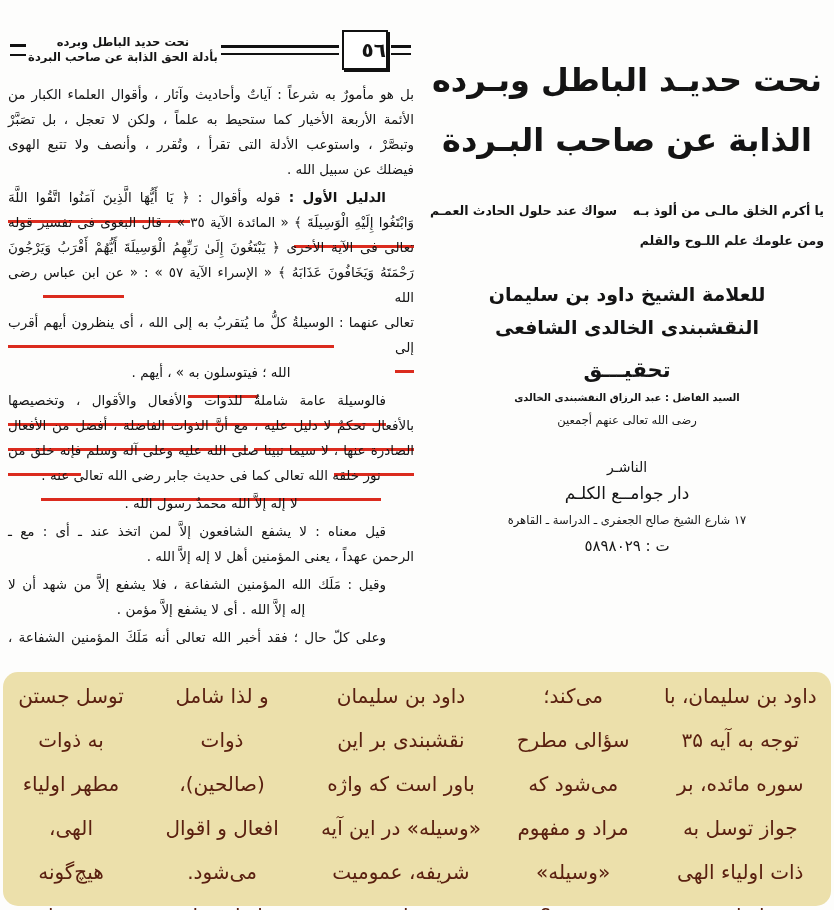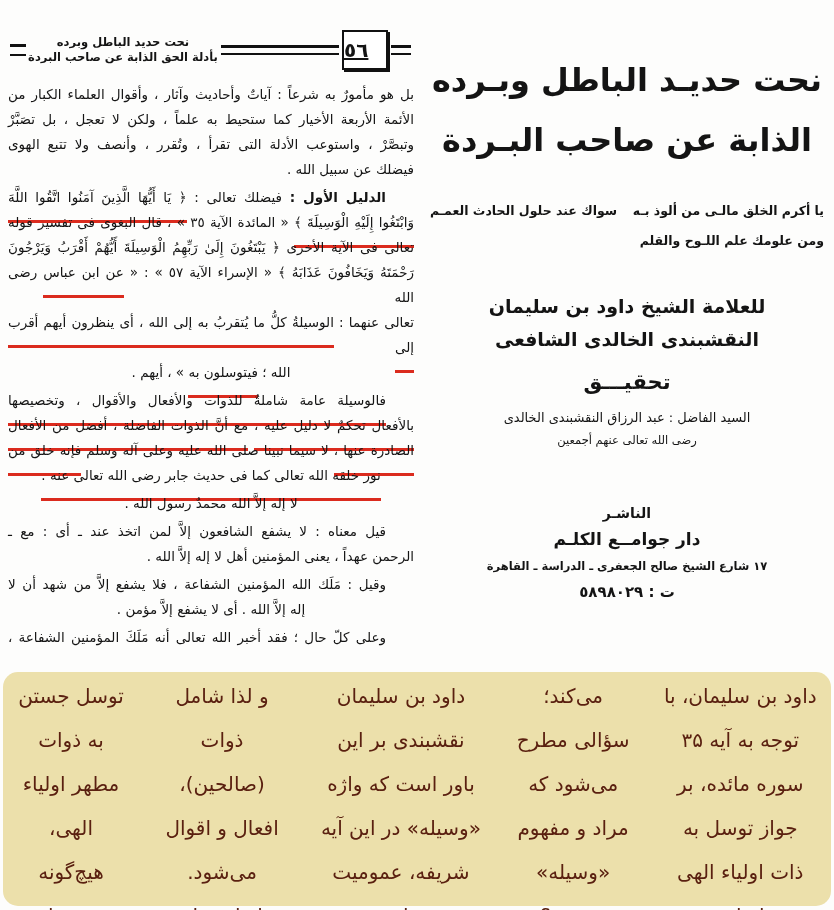--- a/index.html
+++ b/index.html
@@ -11,41 +11,41 @@
   }
   
   .left-page{position:absolute;left:8px;top:30px;width:406px;direction:rtl;}
   .lp-header{display:flex;flex-direction:row-reverse;align-items:center;direction:ltr;}
   .end-mark{width:16px;height:7px;border-top:3px solid #111;border-bottom:2px solid #111;margin:0 2px;}
   .run-title{width:190px;text-align:center;font-weight:bold;font-size:11.5px;line-height:15px;direction:rtl;flex:none;}
   .hrule{flex:1;height:5px;border-top:3px solid #111;border-bottom:2px solid #111;margin:0 3px;}
   .hrule.stub{flex:none;width:20px;}
   .pagenum-box{
     flex:none;width:42px;height:36px;border:2px solid #111;background:#fff;
-    box-shadow:2px 2px 0 #111;display:flex;align-items:center;justify-content:flex-start;
-    font-weight:bold;font-size:20px;text-decoration:underline;
+    box-shadow:2px 2px 0 #111;display:flex;align-items:center;justify-content:flex-end;
+    font-weight:bold;font-size:20px;
   }
   .lp-body{margin-top:12px;font-size:13.5px;line-height:25px;}
   .para{margin-bottom:3px;}
   .line{text-align:justify;text-align-last:justify;white-space:normal;}
   .line.al-right{text-align-last:right;}
   .line.al-center{text-align-last:center;}
   .line.indent{padding-right:28px;}
   .head{font-weight:bold;}
   .ul{border-bottom:3px solid #db2b1e;padding-bottom:15px;}
   
   .right-page{position:absolute;left:428px;top:50px;width:398px;text-align:center;direction:rtl;}
   .book-title{font-weight:bold;font-size:32px;line-height:60px;letter-spacing:-1px;}
   .verse-block{margin-top:26px;font-weight:bold;font-size:12.5px;}
   .verse-row{display:flex;justify-content:space-between;direction:rtl;line-height:30px;padding:0 2px;}
-  .author{margin-top:34px;font-weight:bold;font-size:19px;line-height:33px;}
+  .author{margin-top:22px;font-weight:bold;font-size:19px;line-height:33px;}
   .tahqiq{margin-top:14px;font-weight:bold;font-size:21px;}
-  .editor{margin-top:12px;font-weight:normal;font-size:13px;line-height:24px;}
+  .editor{margin-top:4px;font-weight:bold;font-size:10px;line-height:24px;}
   .editor-sub{font-weight:normal;font-size:11.5px;line-height:20px;}
-  .publisher{margin-top:51px;font-weight:bold;}
+  .publisher{margin-top:25px;font-weight:normal;}
   .pub-label{font-size:14px;line-height:24px;}
   .pub-name{font-size:17px;line-height:28px;}
   .pub-address{font-size:11.5px;line-height:26px;}
   .pub-phone{font-size:15px;line-height:26px;}
   
   .annotation{
     position:absolute;left:3px;top:672px;width:828px;height:234px;box-sizing:border-box;
     background:#ece0ab;border-radius:15px;color:#5a2010;
     display:flex;flex-direction:row;justify-content:center;
     text-align:center;font-size:20px;line-height:44px;direction:rtl;padding:2px 14px;gap:32px;
@@ -68,21 +68,21 @@
     <div class="end-mark"></div>
   </div>
   <div class="lp-body">
       <div class="para">
         <div class="line"><span>بل هو مأمورٌ به شرعاً : آياتٌ وأحاديث وآثار ، وأقوال العلماء الكبار من</span></div>
         <div class="line"><span>الأئمة الأربعة الأخيار كما ستحيط به علماً ، ولكن لا تعجل ، بل تصَبَّرْ</span></div>
         <div class="line"><span>وتبصَّرْ ، واستوعب الأدلة التى تقرأ ، وتُقرر ، وأنصف ولا تتبع الهوى</span></div>
         <div class="line al-right"><span>فيضلك عن سبيل الله .</span></div>
       </div>
       <div class="para">
-        <div class="line indent"><span class=" head">الدليل الأول :</span><span> فيضلك تعالى : </span><span class="ul">﴿ يَا أَيُّهَا الَّذِينَ آمَنُوا اتَّقُوا اللَّهَ</span></div>
+        <div class="line indent"><span class=" head">الدليل الأول :</span><span> قوله وأقوال : </span><span class="ul">﴿ يَا أَيُّهَا الَّذِينَ آمَنُوا اتَّقُوا اللَّهَ</span></div>
         <div class="line"><span class="ul">وَابْتَغُوا إِلَيْهِ الْوَسِيلَةَ ﴾</span><span> « المائدة الآية ٣٥ » ، قال البغوى فى تفسير قوله</span></div>
         <div class="line"><span>تعالى فى الآية الأخرى ﴿ يَبْتَغُونَ إِلَىٰ رَبِّهِمُ الْوَسِيلَةَ أَيُّهُمْ أَقْرَبُ وَيَرْجُونَ</span></div>
         <div class="line"><span>رَحْمَتَهُ وَيَخَافُونَ عَذَابَهُ ﴾ « الإسراء الآية ٥٧ » : « </span><span class="ul">عن ابن عباس</span><span> رضى الله</span></div>
         <div class="line"><span>تعالى عنهما : </span><span class="ul">الوسيلةُ كلُّ ما يُتقربُ به إلى الله ، أى ينظرون أيهم أقرب إلى</span></div>
         <div class="line al-center"><span>الله ؛ </span><span class="ul">فيتوسلون به</span><span> » ، أيهم .</span></div>
       </div>
       <div class="para">
         <div class="line indent"><span class="ul">فالوسيلة عامة شاملةٌ للذوات والأفعال والأقوال ، وتخصيصها</span></div>
         <div class="line"><span class="ul">بالأفعال تحكمٌ لا دليل عليه ،</span><span> </span><span class="ul">مع أنَّ الذوات الفاضلة ، أفضل من الأفعال</span></div>
         <div class="line"><span class="ul">الصادرة عنها ،</span><span> لا سيما نبينا صلى الله عليه وعلى آله وسلم </span><span class="ul">فإنه خلق من</span></div>

